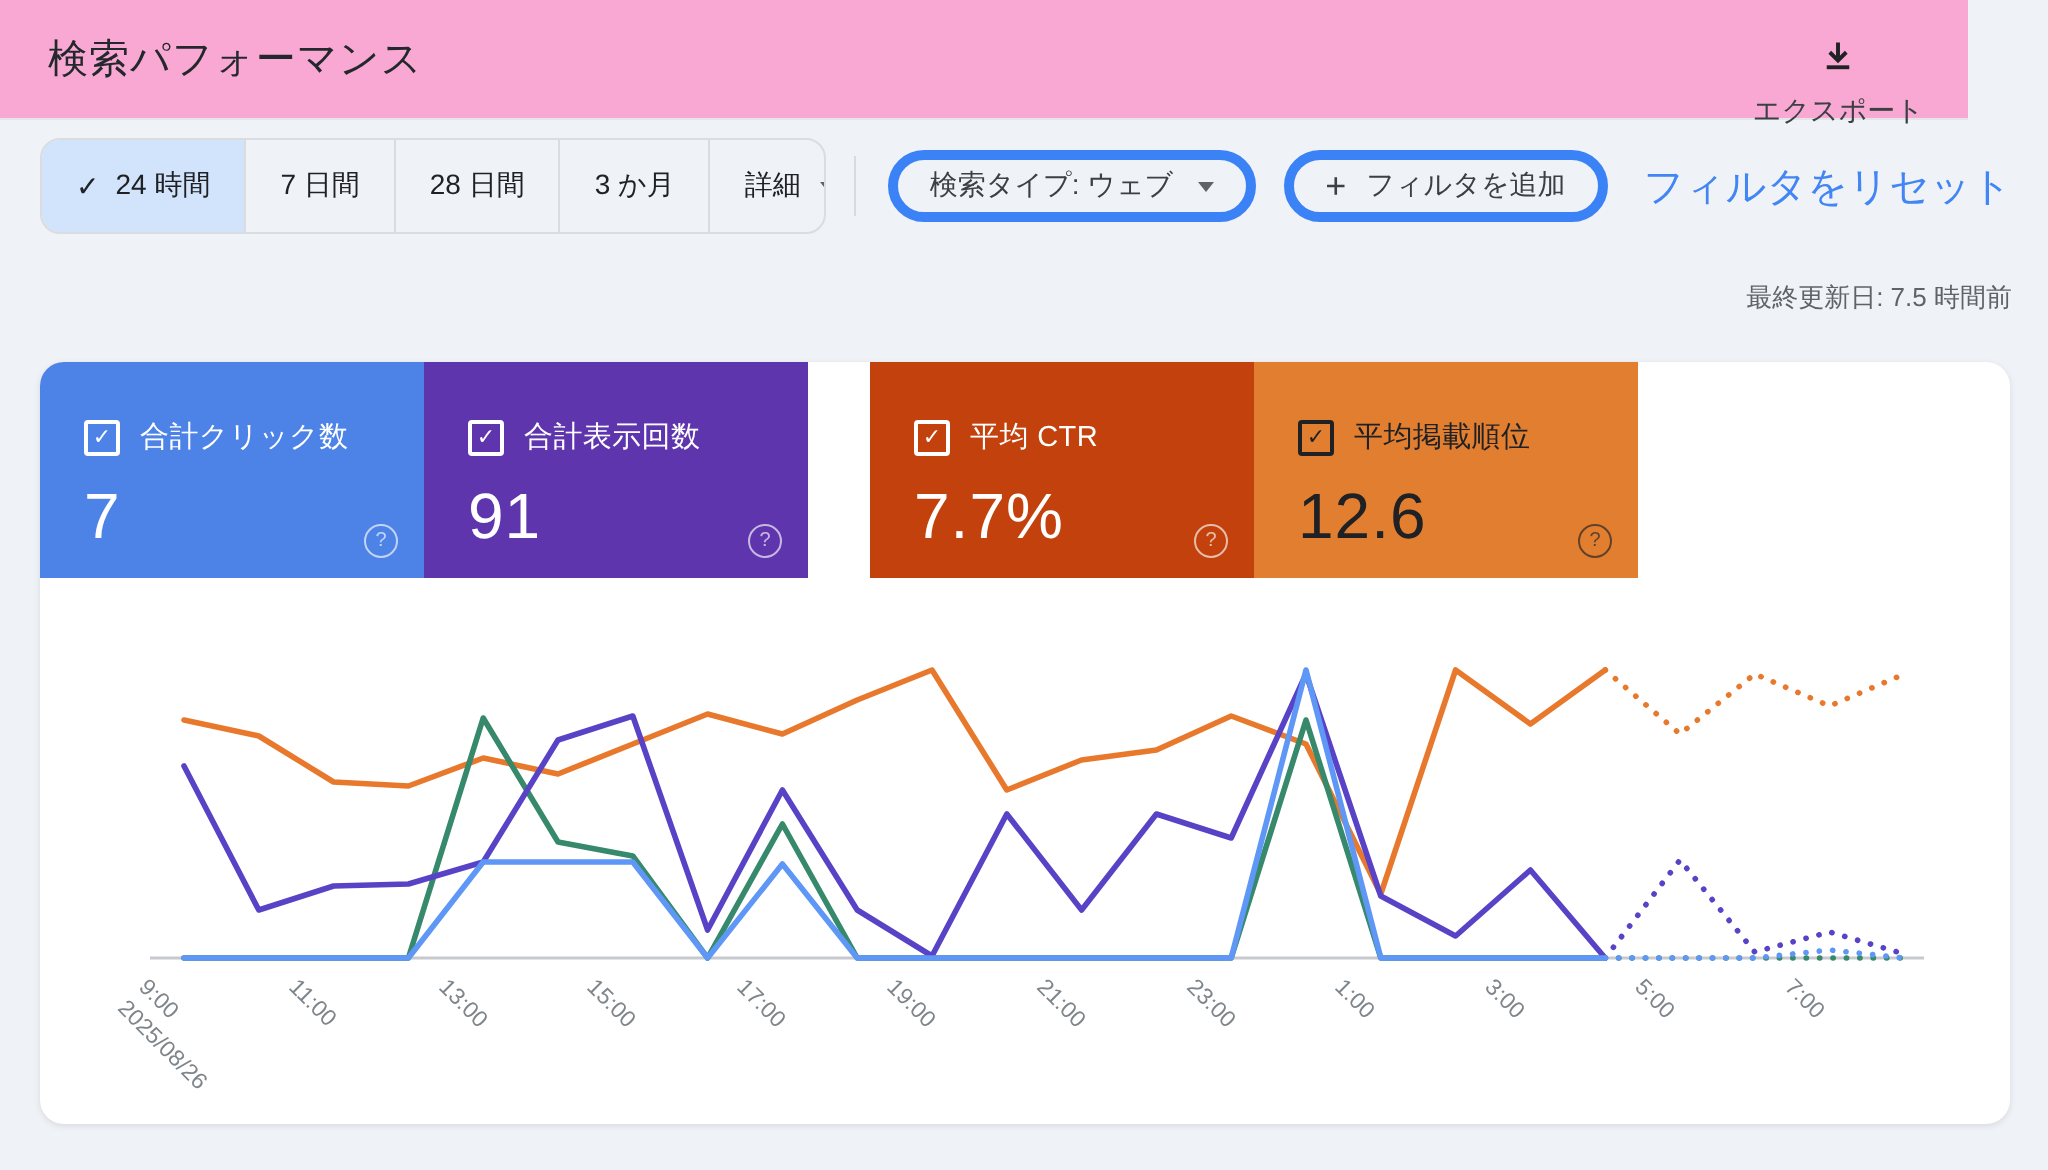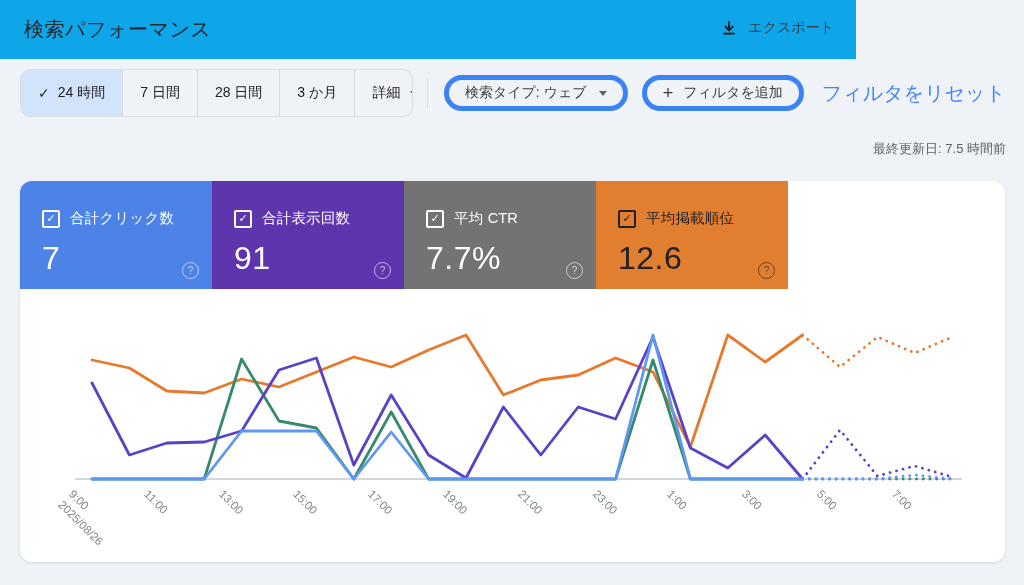--- a/index.html
+++ b/index.html
@@ -1,22 +1,22 @@
 <!DOCTYPE html>
 <html><head>
 <meta charset="utf-8">
 <style>
   html,body{margin:0;padding:0;}
   body{width:1024px;height:585px;background:#eff2f6;font-family:"Liberation Sans","DejaVu Sans",sans-serif;overflow:hidden;}
   .stage{position:relative;width:1024px;height:585px;}
 
   
-  .topbar{position:absolute;left:0;top:0;width:856px;height:59px;background:#0ea5e9;border-bottom:1px solid #e3e6e9;}
+  .topbar{position:absolute;left:0;top:0;width:984px;height:59px;background:#f9a8d4;border-bottom:1px solid #e3e6e9;}
   .topbar h1{margin:0;position:absolute;left:24px;top:16px;font-size:20px;font-weight:400;color:#23282c;letter-spacing:.5px;}
-  .export{position:absolute;right:18px;top:13px;display:flex;align-items:center;gap:10px;background:none;border:none;cursor:pointer;font-size:14px;color:#3c4043;font-family:inherit;padding:6px 4px;}
+  .export{position:absolute;right:18px;top:13px;display:flex;align-items:center;gap:10px;background:none;border:none;cursor:pointer;font-size:14px;color:#3c4043;font-family:inherit;padding:6px 4px;flex-direction:column;}
   .export svg{display:block;}
 
   
   .toolbar{position:absolute;left:20px;top:74px;right:18px;height:38px;display:flex;align-items:center;}
   .segmented{display:flex;border:1px solid #dadce0;border-radius:10px;overflow:hidden;height:48px;box-sizing:border-box;background:transparent;}
   .seg{display:flex;align-items:center;gap:8px;padding:0 17px;font-size:14px;color:#202124;background:transparent;border:none;border-left:1px solid #dadce0;cursor:pointer;font-family:inherit;white-space:nowrap;}
   .seg:first-child{border-left:none;}
   .seg.sel{background:#d2e3fc;}
   .seg.sel::before{content:"✓";font-size:14px;font-weight:700;color:#1f2327;}
   .caret{width:0;height:0;border-left:4.5px solid transparent;border-right:4.5px solid transparent;border-top:5px solid #5f6368;display:inline-block;margin-left:2px;}
@@ -155,21 +155,21 @@
           <span class="mhelp"></span>
         </div>
         <div class="metric" style="background: rgb(95, 53, 174); color: rgb(255, 255, 255);">
           <div class="mrow">
             <span class="cb"></span>
             <span class="mlabel">合計表示回数</span>
           </div>
           <div class="mvalue">91</div>
           <span class="mhelp"></span>
         </div>
-        <div class="metric" style="background: #737373; color: rgb(255, 255, 255);">
+        <div class="metric" style="background: #c2410c; color: rgb(255, 255, 255); margin-left: 31px;">
           <div class="mrow">
             <span class="cb"></span>
             <span class="mlabel">平均 CTR</span>
           </div>
           <div class="mvalue">7.7%</div>
           <span class="mhelp"></span>
         </div>
         <div class="metric" style="background: rgb(225, 126, 47); color: rgb(32, 33, 36);">
           <div class="mrow">
             <span class="cb"></span>

